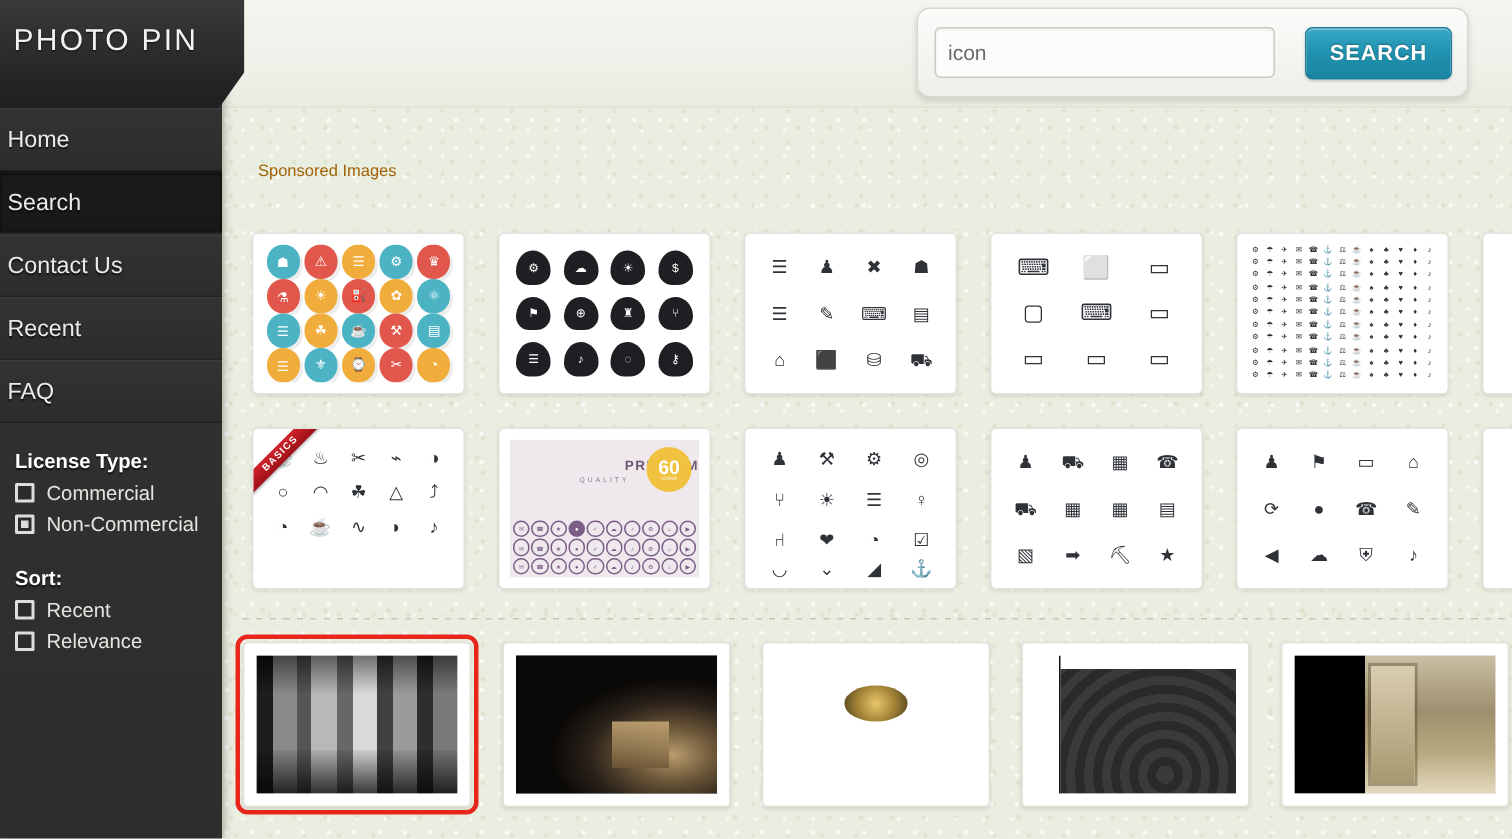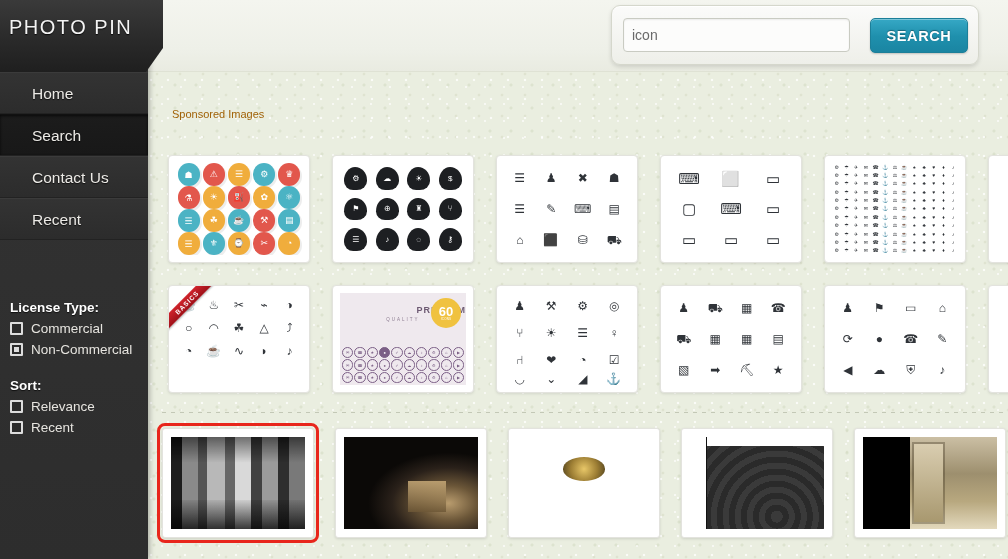--- a/index.html
+++ b/index.html
@@ -49,21 +49,21 @@
     font-size: 20px; letter-spacing: 1.5px; font-weight: 400;
     color: #f3f3f3;
     font-family: "Liberation Sans Narrow", "Liberation Sans", sans-serif;
     text-shadow: 0 1px 1px rgba(0,0,0,.8);
     white-space: nowrap;
   }
 
   .nav { position: absolute; left: 0; top: 72px; width: 148px; }
   .nav-item {
     position: relative; display: block; height: 42px; line-height: 42px;
-    padding-left: 32px; color: #eceae6; font-size: 15.5px;
+    padding-left: 5px; color: #eceae6; font-size: 15.5px;
     border-bottom: 1px solid #222; border-top: 1px solid #3b3b3b;
     background: linear-gradient(180deg, #333 0%, #2c2c2c 100%);
     cursor: pointer; text-shadow: 0 1px 1px rgba(0,0,0,.7);
   }
   .nav-item.active {
     background: linear-gradient(180deg, #1c1c1c 0%, #181818 100%);
     box-shadow: inset 0 1px 3px rgba(0,0,0,.7);
     border-top-color: #111;
   }
 
@@ -281,44 +281,45 @@
 
   <div class="stage"></div>
   <div class="top-strip"></div>
 
   <div class="sidebar">
     <nav class="nav">
       <a class="nav-item">Home</a>
       <a class="nav-item active">Search</a>
       <a class="nav-item">Contact Us</a>
       <a class="nav-item">Recent</a>
+      <a class="nav-item">FAQ</a>
     </nav>
 
     <div class="filters">
       <div class="filter-group">
         <div class="filter-title">License Type:</div>
         <div class="filter-row">
           <span class="box"></span>
           <span class="filter-label">Commercial</span>
         </div>
         <div class="filter-row">
           <span class="box checked"></span>
           <span class="filter-label">Non-Commercial</span>
         </div>
       </div>
 
       <div class="filter-group">
         <div class="filter-title">Sort:</div>
         <div class="filter-row">
           <span class="box"></span>
-          <span class="filter-label">Relevance</span>
+          <span class="filter-label">Recent</span>
         </div>
         <div class="filter-row">
           <span class="box"></span>
-          <span class="filter-label">Recent</span>
+          <span class="filter-label">Relevance</span>
         </div>
       </div>
     </div>
   </div>
 
   <div class="logo-banner">
     <div class="logo-text">PHOTO PIN</div>
   </div>
 
   <div class="searchbar">

